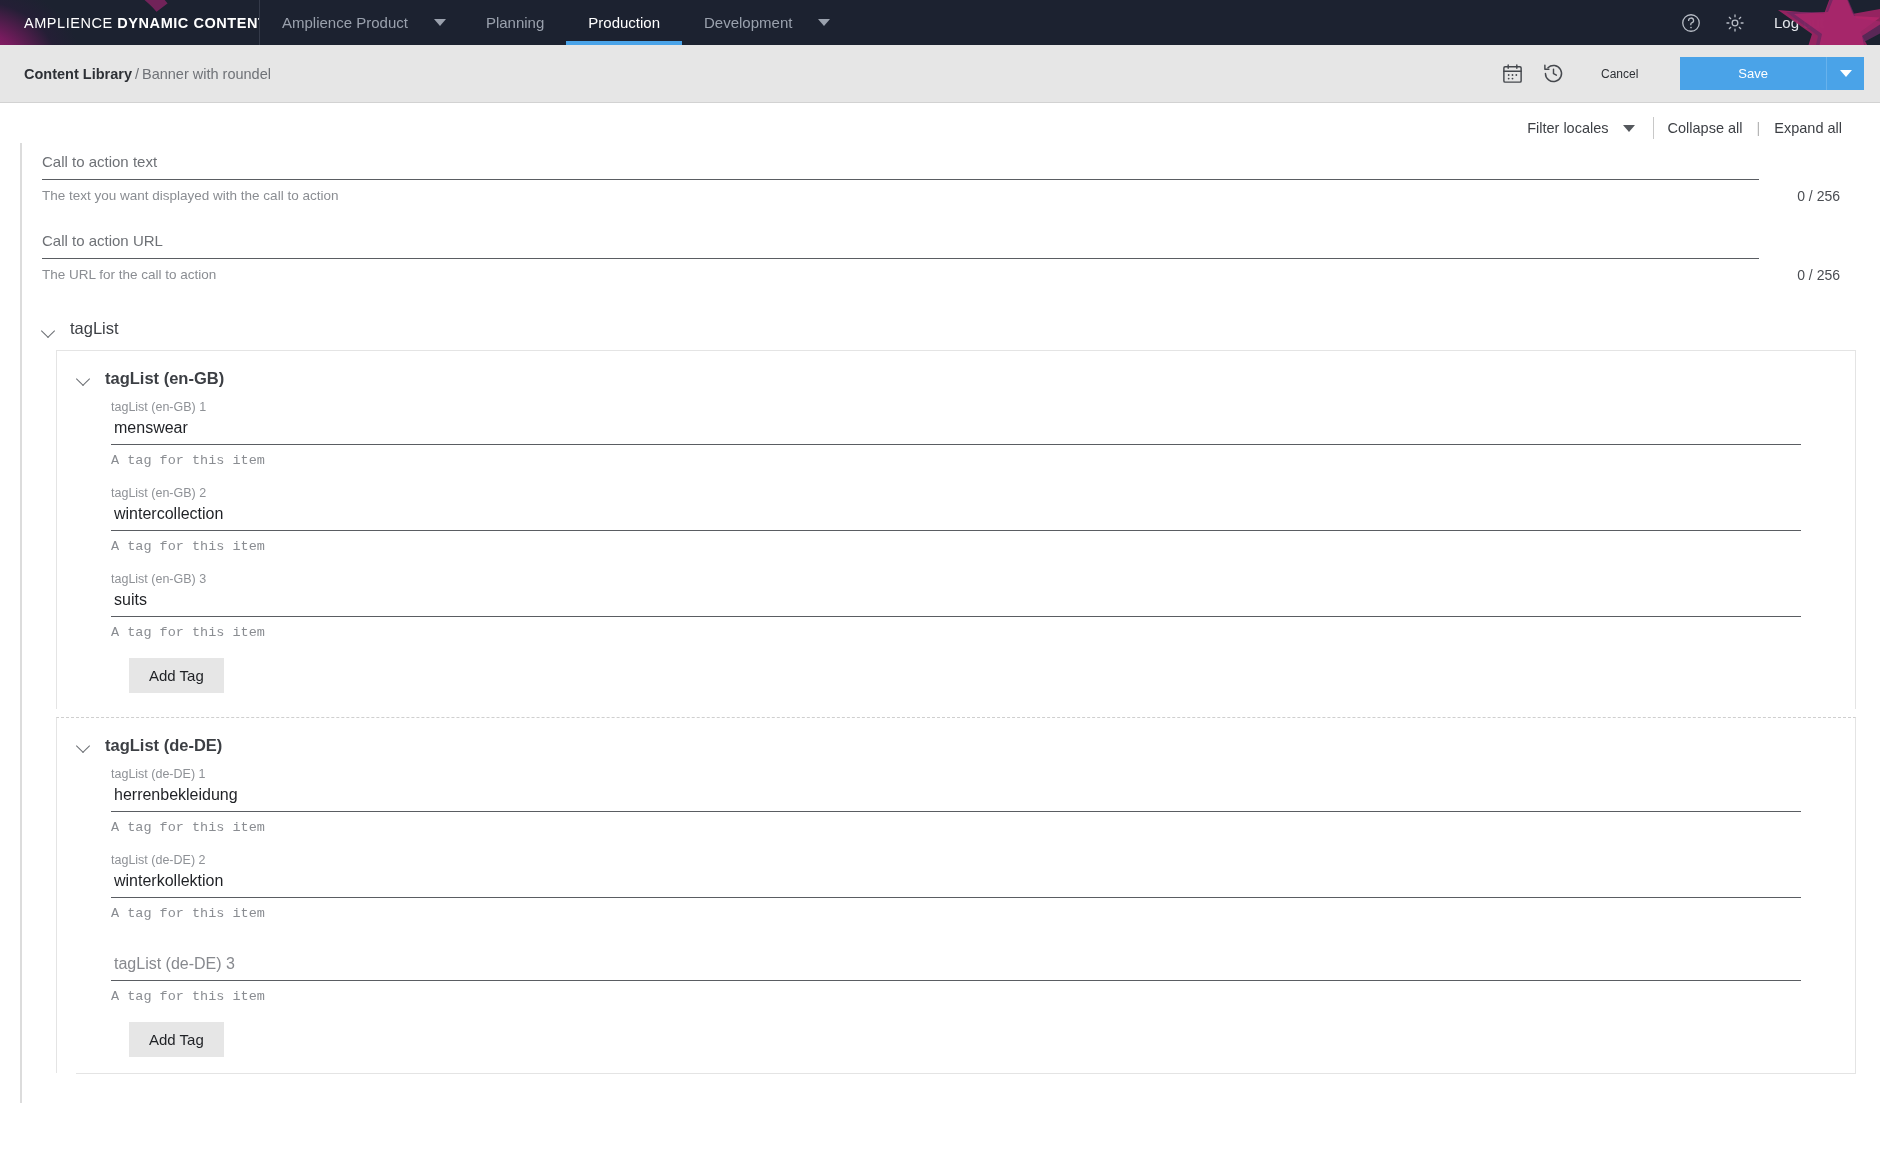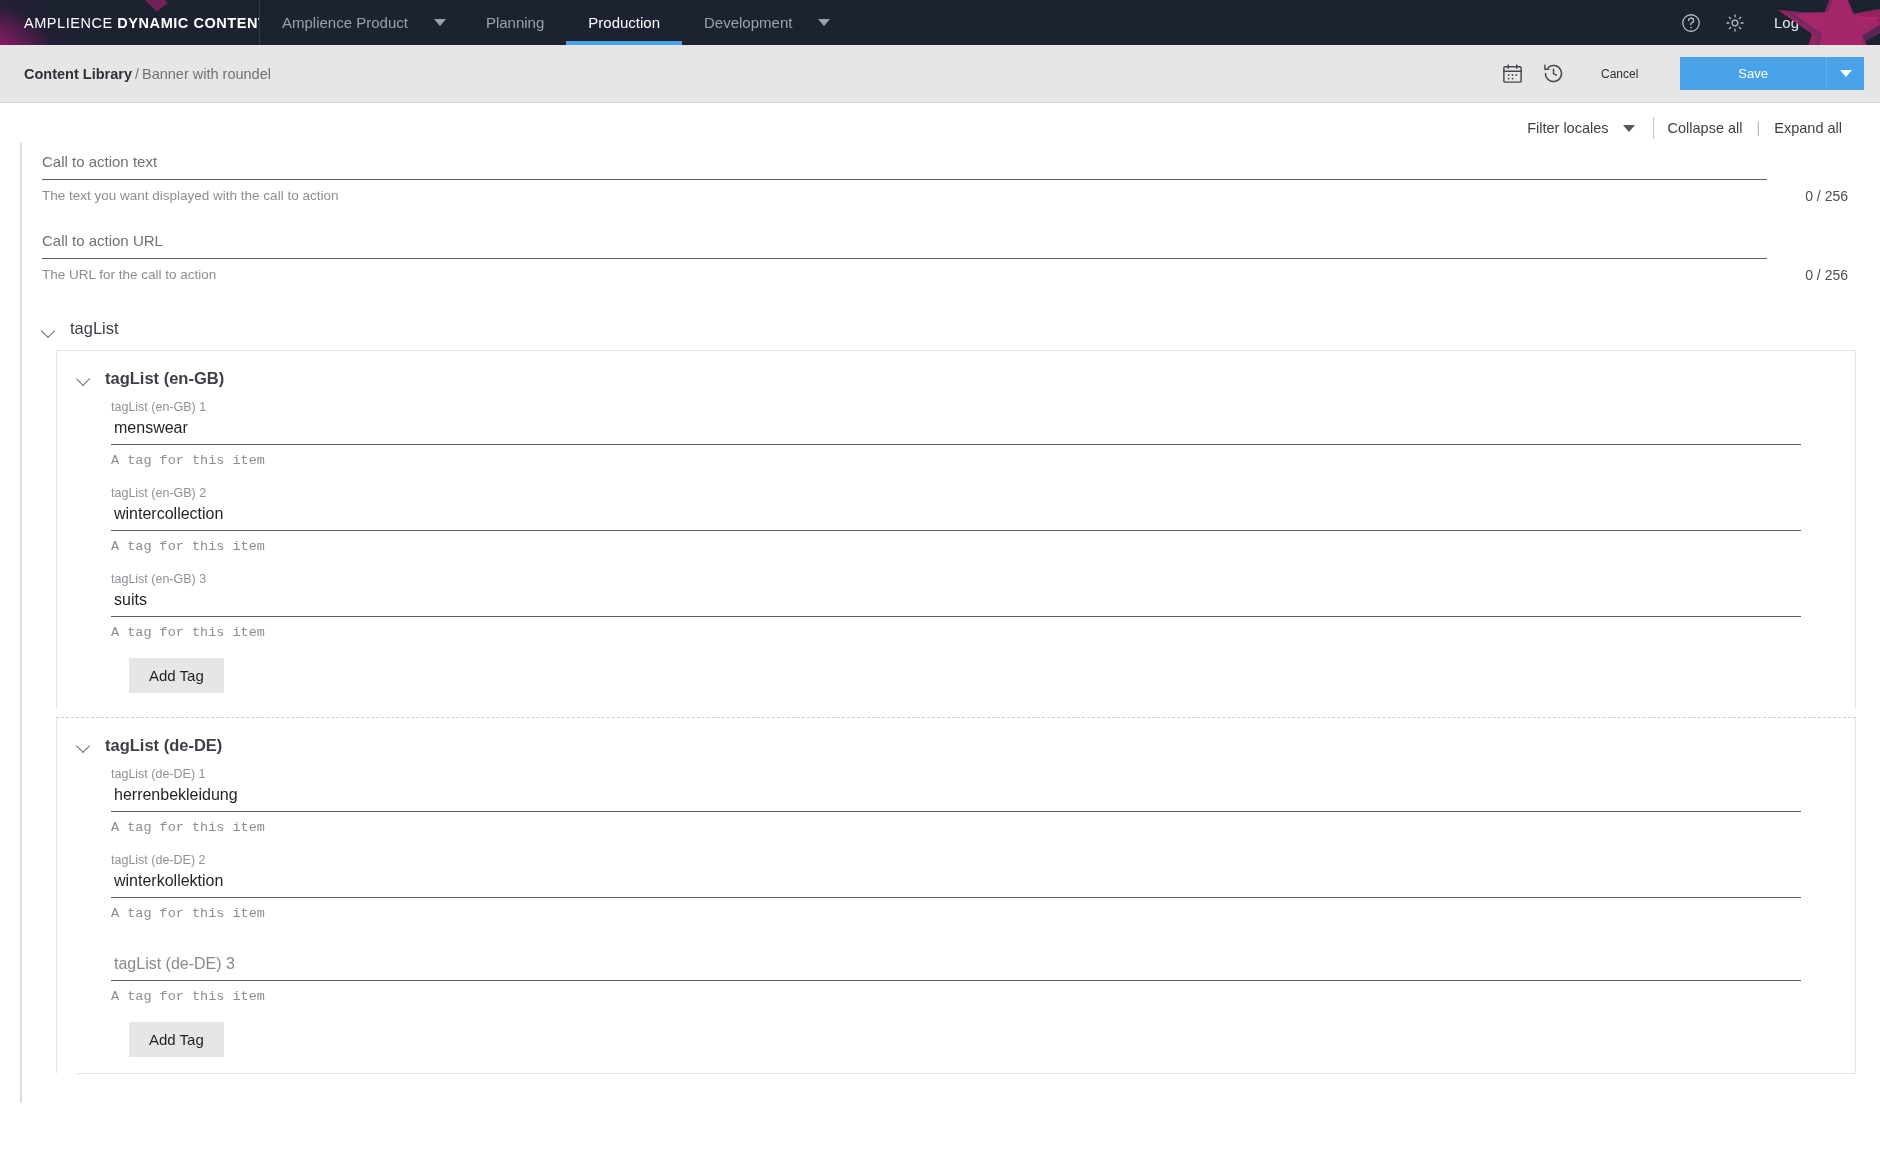--- a/index.html
+++ b/index.html
@@ -179,21 +179,21 @@
     border-right: 6px solid transparent;
     border-top: 7px solid #55585d;
   }
   .tb-divider { width: 1px; height: 22px; background: #c8c8c8; }
   .tb-link { padding: 0 14px; cursor: pointer; color: #3c3f44; }
   .tb-pipe { color: #b4b4b4; }
 
   
   .field-block {
     position: relative;
-    margin: 0 8px 0 20px;
+    margin: 0 16px 0 20px;
     padding: 10px 0 18px 20px;
     border-left: 2px solid #dcdcdc;
   }
   .field-label {
     font-size: 15px;
     color: #6e7176;
     padding-bottom: 9px;
   }
   .field-rule {
     height: 1px;

